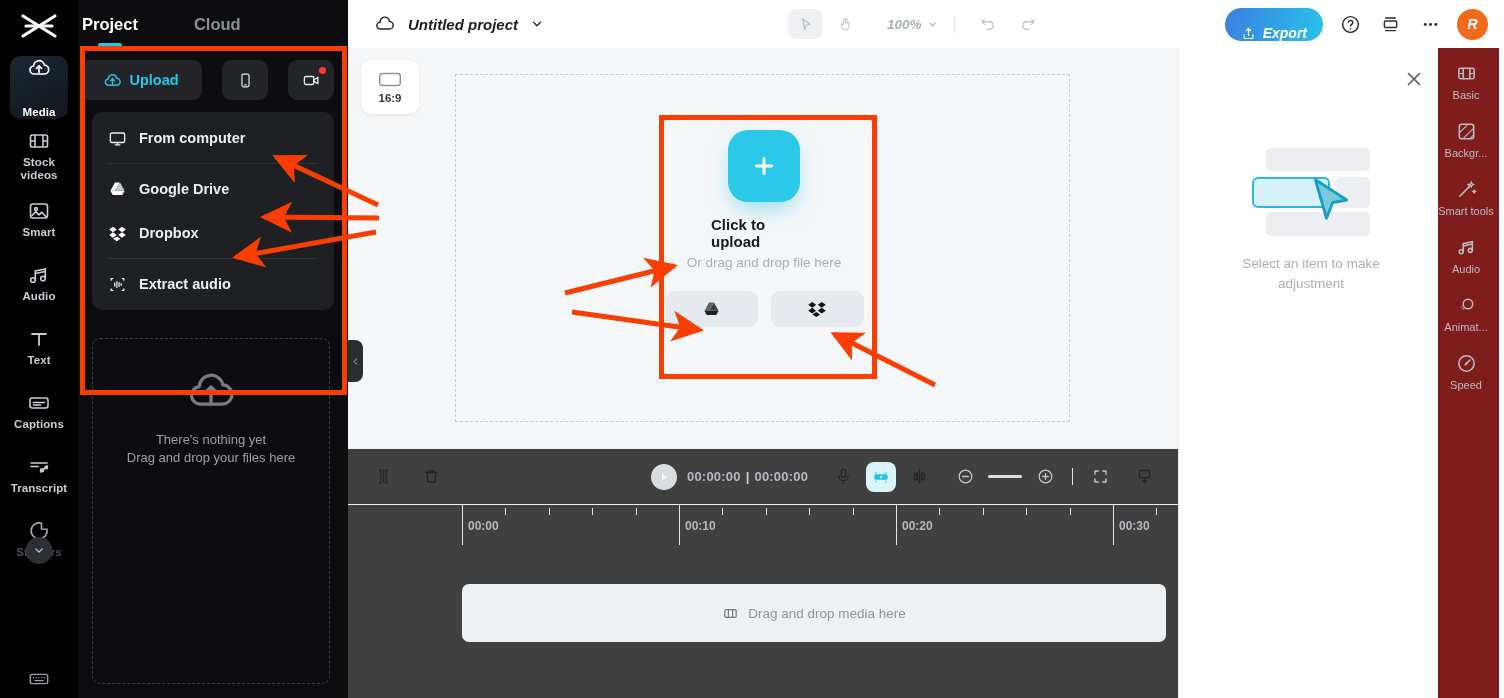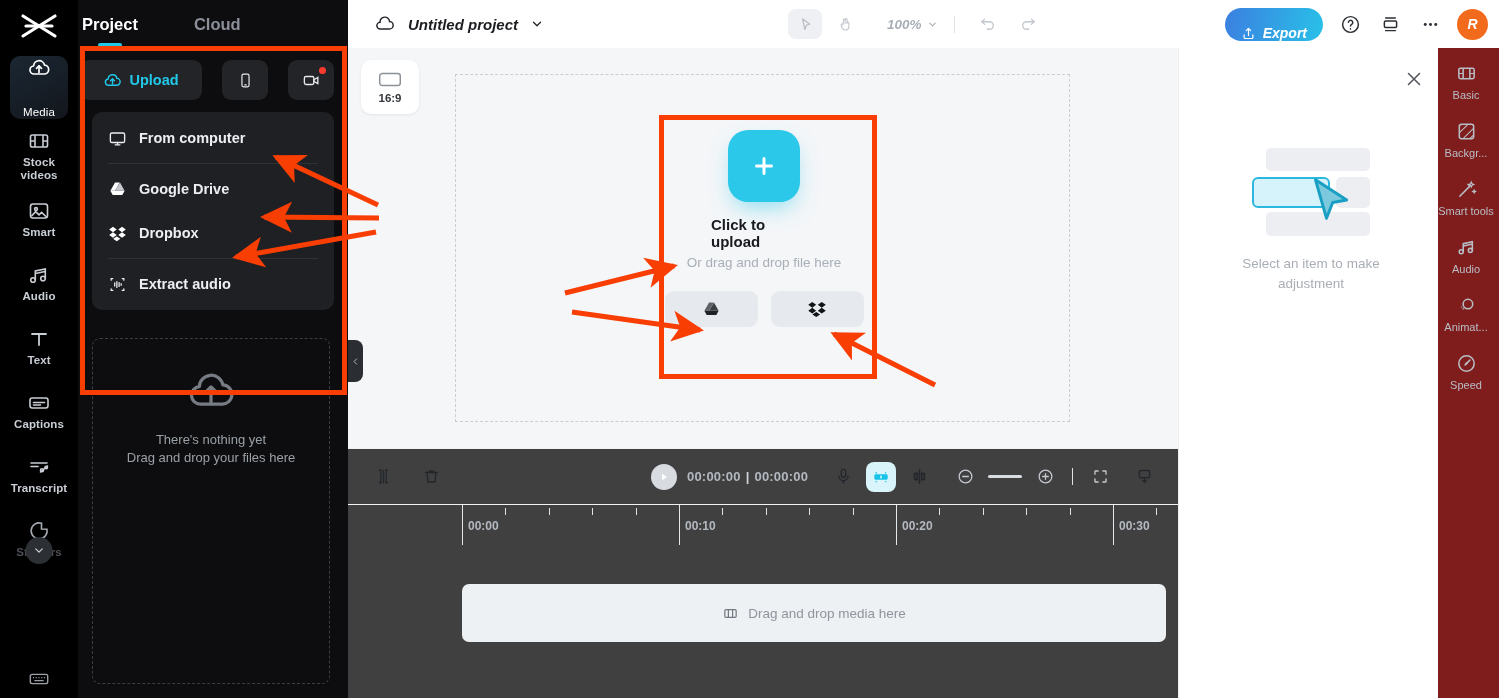--- a/index.html
+++ b/index.html
@@ -26,21 +26,21 @@
     align-items: center; justify-content: center;
     gap: 3px; border-radius: 10px;
     margin-bottom: 8px; cursor: pointer;
     color: #c9cdd4;
   }
   .rail-item.active {
     background: linear-gradient(150deg,#1b2733 0%,#13161c 100%);
     color: #ffffff;
   }
   .rail-item .lbl { font-size: 11.5px; line-height: 13px; text-align: center; letter-spacing: .1px; font-weight: bold;}
-  .rail-item.active .lbl { font-weight: normal; margin-top: 23px; }
+  .rail-item.active .lbl { font-weight: bold; margin-top: 23px; }
   .rail-ico { width: 24px; height: 24px; display:block; }
   .rail-item.dim { color: #4c4f55; position: relative; }
   .chev-badge {
     position: absolute; left: 50%; top: 26px; transform: translateX(-50%);
     width: 27px; height: 27px; border-radius: 50%;
     background: #2c2f34; display:flex; align-items:center; justify-content:center;
   }
   .rail-bottom { position:absolute; bottom: 8px; left:0; width:78px; display:flex; justify-content:center;}
 
   

